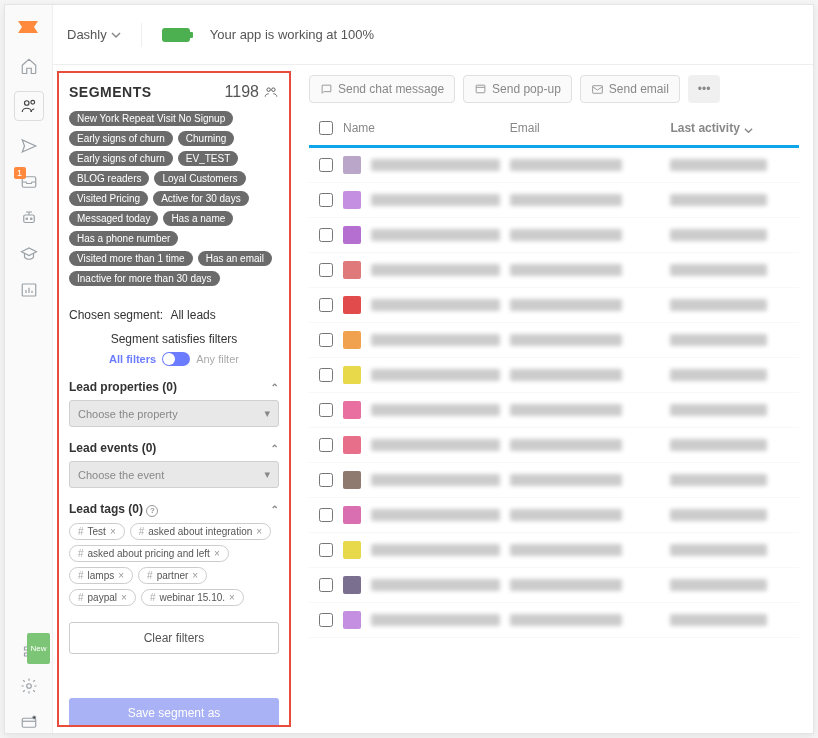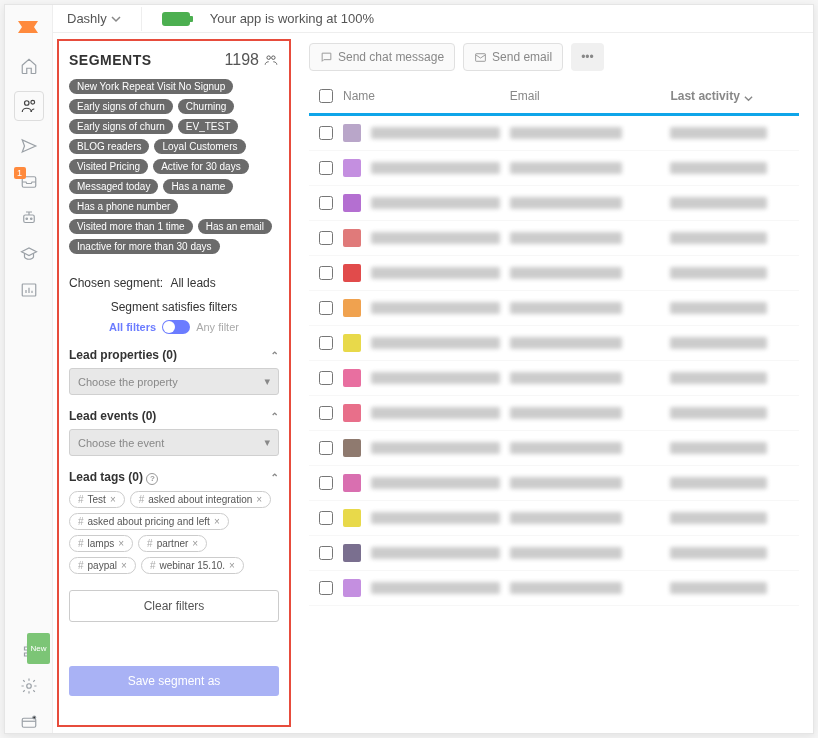--- a/index.html
+++ b/index.html
@@ -12,21 +12,21 @@
 .rail-icon { width: 22px; height: 22px; color: #9aa0a6; display: flex; align-items: center; justify-content: center; cursor: pointer; position: relative; }
 .rail-icon.active { color: #444; border: 1px solid #ddd; border-radius: 4px; width: 30px; height: 30px; }
 .rail .spacer { flex: 1; }
 .badge-new { position: absolute; top: -6px; right: -10px; background: #7cc576; color: #fff; font-size: 8px; padding: 11px 3px; border-radius: 2px; }
 .badge-num { position: absolute; top: -4px; left: -4px; background: #ff8a3d; color: #fff; font-size: 9px; width: 12px; height: 12px; border-radius: 2px; display: flex; align-items: center; justify-content: center; }
 
 
 .main { flex: 1; display: flex; flex-direction: column; }
 
 
-.topbar { height: 28px; border-bottom: 1px solid #eee; display: flex; align-items: center; padding: 0 14px; gap: 20px; font-size: 13px; color: #555; }
+.topbar { height: 60px; border-bottom: 1px solid #eee; display: flex; align-items: center; padding: 0 14px; gap: 20px; font-size: 13px; color: #555; }
 .dashly { cursor: pointer; display: flex; align-items: center; gap: 4px; }
 .battery { width: 28px; height: 14px; border: 2px solid #4CAF50; border-radius: 3px; position: relative; }
 .battery::after { content: ''; position: absolute; right: -5px; top: 2px; width: 3px; height: 6px; background: #4CAF50; border-radius: 0 1px 1px 0; }
 .battery-fill { width: 100%; height: 100%; background: #4CAF50; }
 
 
 .body { flex: 1; display: flex; overflow: hidden; }
 
 
 .panel { width: 234px; border: 2px solid #e74c3c; margin: 6px 4px; padding: 10px; overflow-y: auto; font-size: 12px; color: #333; background: #fff; }
@@ -258,20 +258,27 @@
       <div class="table-area">
         <div class="actions">
           <div class="act-btn">
             <svg width="13" height="13" viewBox="0 0 24 24" fill="none" stroke="#999" stroke-width="1.8">
                 <path d="M4 4h16v12H7l-3 3z"></path>
               </svg>
             <span>Send chat message</span>
           </div>
           <div class="act-btn">
             <svg width="13" height="13" viewBox="0 0 24 24" fill="none" stroke="#999" stroke-width="1.8">
+                <rect x="4" y="4" width="16" height="14" rx="1"></rect>
+                <path d="M4 8h16"></path>
+              </svg>
+            <span>Send pop-up</span>
+          </div>
+          <div class="act-btn">
+            <svg width="13" height="13" viewBox="0 0 24 24" fill="none" stroke="#999" stroke-width="1.8">
                 <rect x="3" y="5" width="18" height="14" rx="1"></rect>
                 <path d="M3 7l9 6 9-6"></path>
               </svg>
             <span>Send email</span>
           </div>
           <div class="act-btn icon-only" style="background:#f0f0f0;border:none;">
             <span>•••</span>
           </div>
         </div>
 

